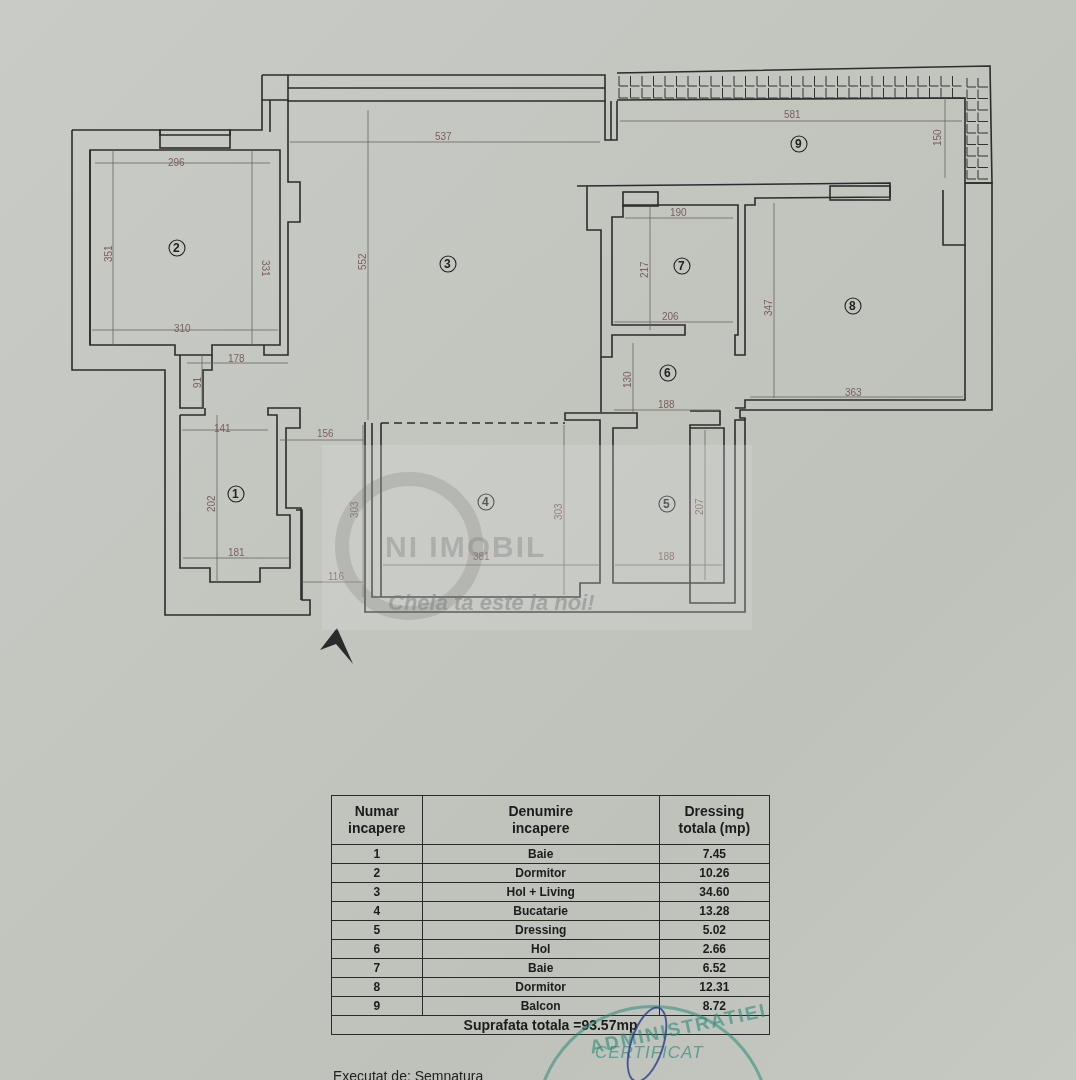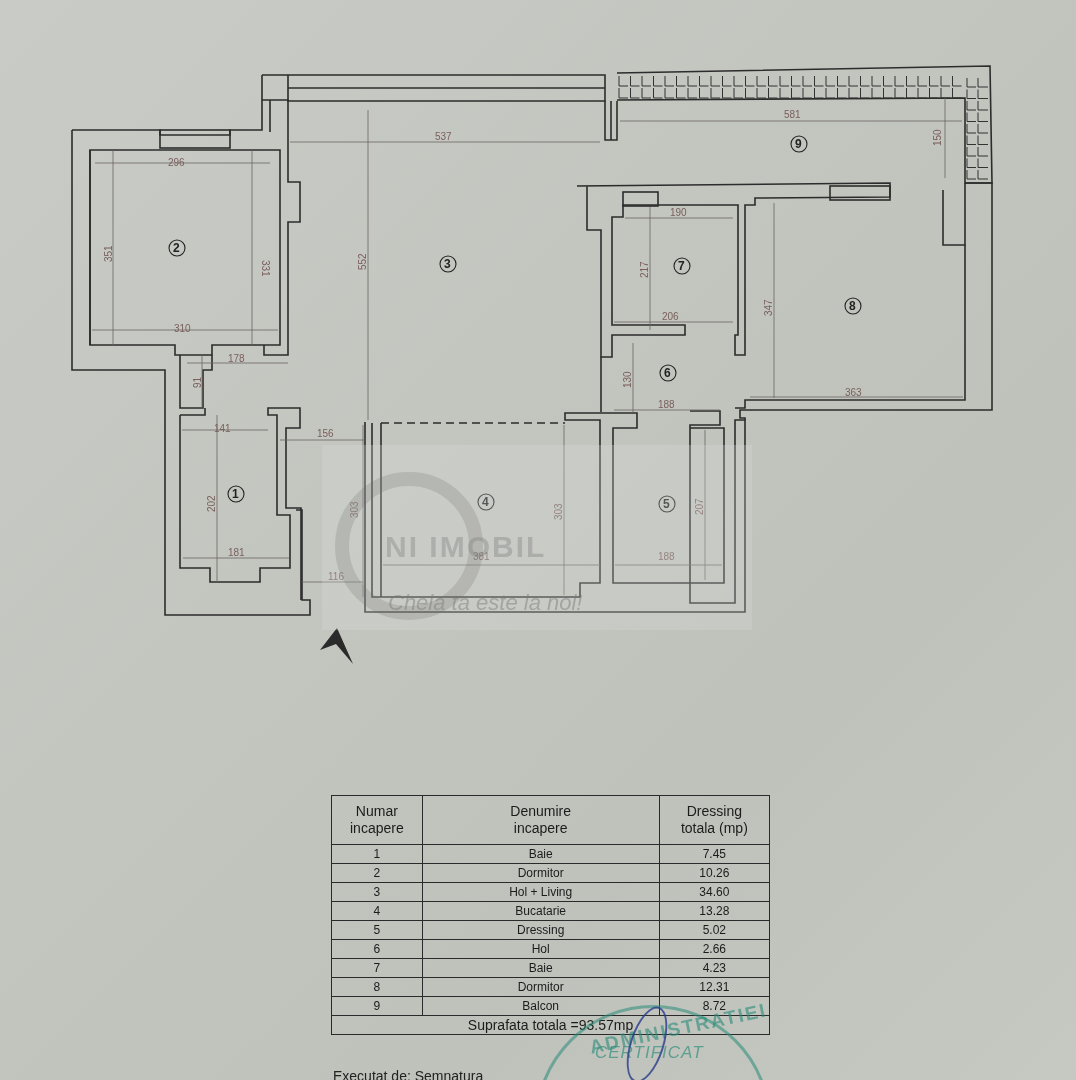--- a/index.html
+++ b/index.html
@@ -13,30 +13,30 @@
   .wall { fill:none; stroke:#2c2c2c; stroke-width:1.6; }
   .dim { stroke:#6a6462; stroke-width:0.8; fill:none; }
   .dimtxt { fill:#7a5f5c; font-family:"Liberation Sans", sans-serif; font-size:10px; }
   .roomnum-c { fill:none; stroke:#222; stroke-width:1.1; }
   .roomnum { fill:#222; font-family:"Liberation Sans", sans-serif; font-size:12px; font-weight:bold; }
   .tile { fill:none; stroke:#333; stroke-width:1; }
   .wm { position:absolute; left:322px; top:445px; width:430px; height:185px;
         background:rgba(220,222,218,0.28); }
   .wm-logo { position:absolute; left:385px; top:530px; font-size:30px; font-weight:bold;
         color:rgba(120,120,120,0.35); letter-spacing:2px; font-family:"Liberation Sans", sans-serif;}
-  .wm-tag { position:absolute; left:388px; top:590px; font-size:22px; font-style:italic; font-weight:normal;
+  .wm-tag { position:absolute; left:388px; top:590px; font-size:22px; font-style:italic; font-weight:bold;
         color:rgba(120,120,120,0.45); font-family:"Liberation Sans", sans-serif;}
   .wm-circle { position:absolute; left:335px; top:472px; width:120px; height:120px; border-radius:50%;
         border:14px solid rgba(110,110,110,0.22); }
   table.areas {
     position:absolute; left:331px; top:795px; width:439px;
     border-collapse:collapse; font-size:12px; color:#1c1c1c;
   }
   table.areas td, table.areas th {
-    border:1.3px solid #2a2a2a; text-align:center; padding:0; height:18px; font-weight:normal;
+    border:1.3px solid #2a2a2a; text-align:center; padding:0; height:18px; font-weight:bold;
   }
   table.areas th { height:48px; font-size:14px; line-height:17px; }
   table.areas td.sum { font-size:14px; height:18px; }
   .c1 { width:87px; } .c2 { width:229px; } .c3 { width:106px; }
   .stamp { position:absolute; left:535px; top:1005px; width:230px; height:230px; border-radius:50%;
            border:3px solid rgba(40,140,120,0.55); }
   .stamp-txt { position:absolute; left:588px; top:1018px; font-size:19px; letter-spacing:2px;
            color:rgba(40,140,120,0.6); transform:rotate(-12deg); font-weight:bold; }
   .stamp-txt2 { position:absolute; left:595px; top:1043px; font-size:17px; color:rgba(40,140,120,0.65); letter-spacing:1px;font-style:italic;}
   .sig { position:absolute; left:630px; top:1005px; width:30px; height:75px; border:2.5px solid rgba(40,60,140,0.8);
@@ -251,21 +251,21 @@
         <td>5.02</td>
       </tr>
   <tr>
         <td>6</td>
         <td>Hol</td>
         <td>2.66</td>
       </tr>
   <tr>
         <td>7</td>
         <td>Baie</td>
-        <td>4.23</td>
+        <td>6.52</td>
       </tr>
   <tr>
         <td>8</td>
         <td>Dormitor</td>
         <td>12.31</td>
       </tr>
   <tr>
         <td>9</td>
         <td>Balcon</td>
         <td>8.72</td>

